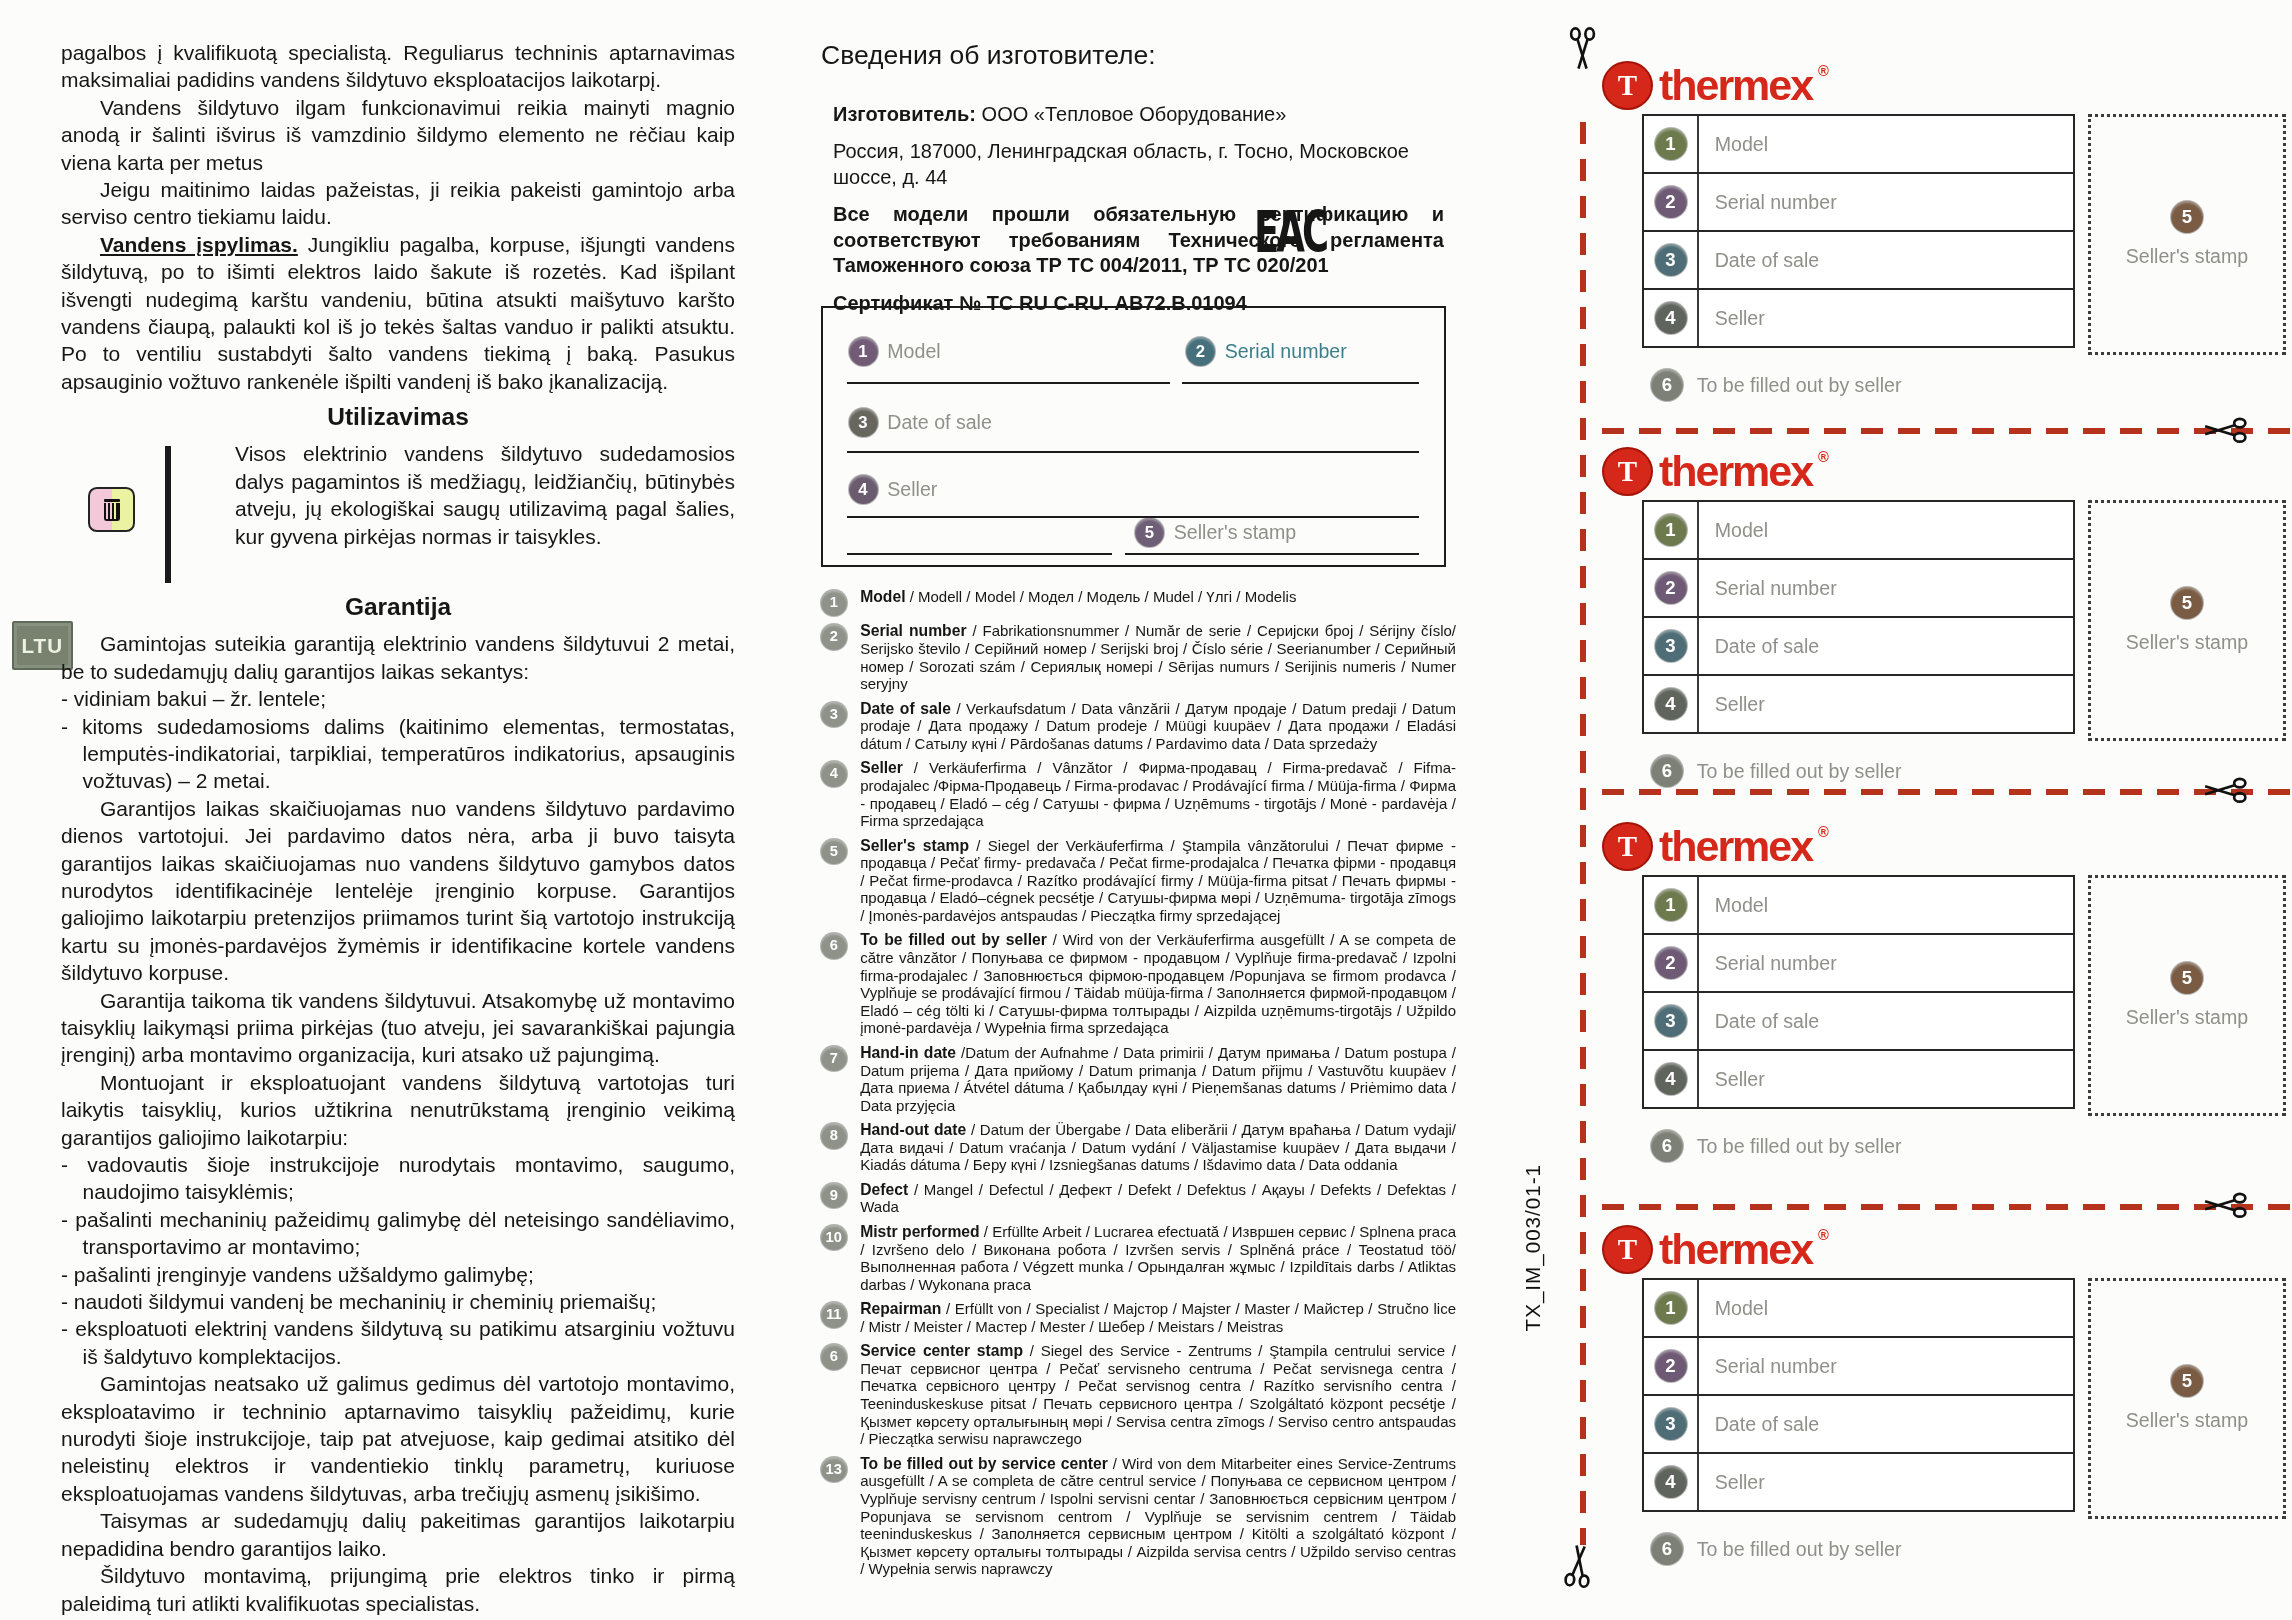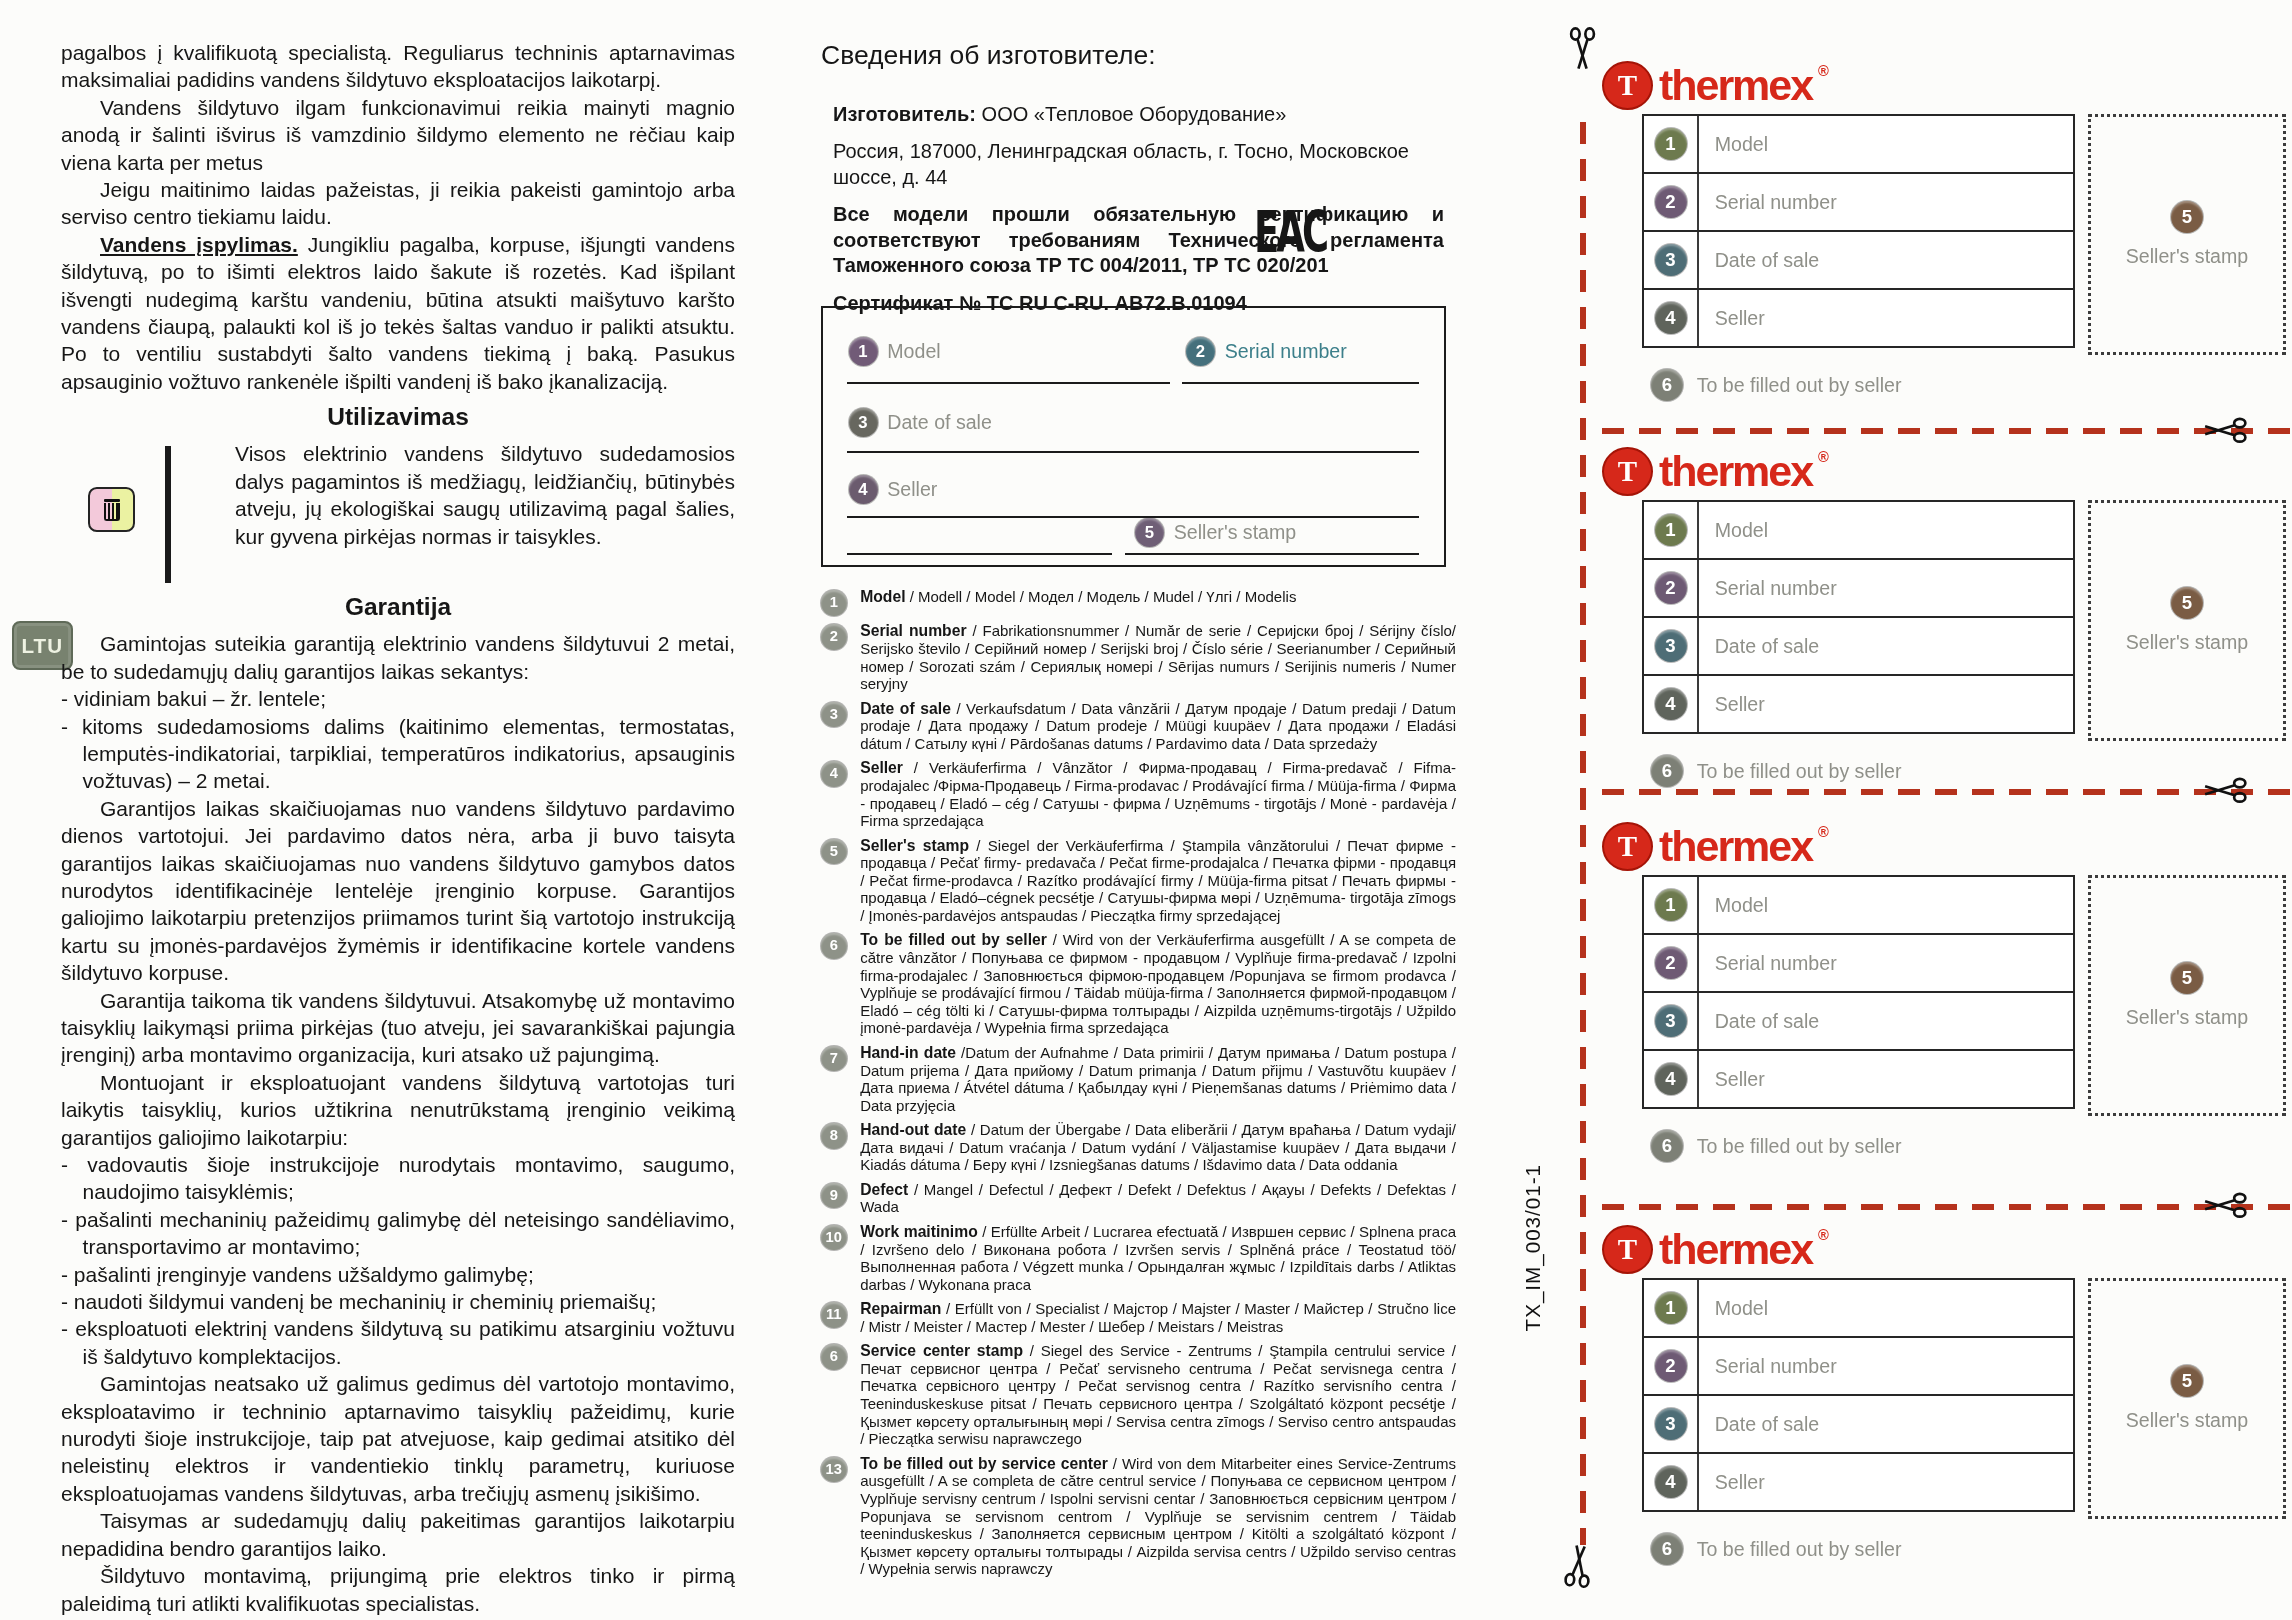--- a/index.html
+++ b/index.html
@@ -19,21 +19,21 @@
   .util-block{position:relative;margin:2px 0 3.9px;padding-left:174px;min-height:145px;}
   .util-icon{position:absolute;left:27.4px;top:47px;width:43px;height:41px;border:2.9px solid #242424;
              border-radius:8.8px;background:linear-gradient(90deg,#f3c9da 0 50%,#ebf2a2 50% 100%);
              display:flex;flex-direction:column;align-items:center;justify-content:center;}
   .bin-lid{width:16.7px;height:2.9px;background:#111;border-radius:1px;}
   .bin-body{width:12.7px;height:15.7px;border:2px solid #111;border-top:none;border-radius:0 0 2.9px 2.9px;
             margin-top:1px;background:repeating-linear-gradient(90deg,transparent 0 2px,#111 2px 3.9px);}
   .util-bar{position:absolute;left:104px;top:5.9px;width:5.9px;height:137px;background:#1a1a1a;}
   .ltu{position:absolute;left:11.8px;top:621px;width:57px;height:45px;background:#78826f;
        border:2px solid #5f6a58;color:#eef2e2;font-weight:bold;font-size:20.6px;display:flex;
-       align-items:center;justify-content:center;letter-spacing:1px;border-radius:8px;
+       align-items:center;justify-content:center;letter-spacing:1px;border-radius:2px;
        box-shadow:inset 0 0 0 2.9px rgba(255,255,255,.12);}
 
   
   .col-mid{position:absolute;left:821px;top:43px;width:635px;font-size:20px;line-height:25.5px;}
   .col-mid h2{font-size:26.5px;margin:0 0 33px;font-weight:normal;}
   .col-mid p{margin:12px;}
   .mbold{font-weight:bold;}
   .cert-para{margin-top:21.6px;text-align:justify;}
   .cert-line{margin-top:23.5px;}
   .eac{position:absolute;left:433px;top:177px;font-size:37px;font-weight:bold;
@@ -210,21 +210,21 @@
     <div class="leg-text"><b>Hand-out date</b><span> / Datum der Übergabe / Data eliberării / Датум враћања / Datum vydaji/ Дата видачі / Datum vraćanja / Datum vydání / Väljastamise kuupäev / Дата выдачи / Kiadás dátuma / Беру күні / Izsniegšanas datums / Išdavimo data / Data oddania</span></div>
   </div>
 
   <div class="leg-item">
     <span class="num leg-n">9</span>
     <div class="leg-text"><b>Defect</b><span> / Mangel / Defectul / Дефект / Defekt / Defektus / Ақауы / Defekts / Defektas / Wada</span></div>
   </div>
 
   <div class="leg-item">
     <span class="num leg-n">10</span>
-    <div class="leg-text"><b>Work maitinimo</b><span> / Erfüllte Arbeit / Lucrarea efectuată / Извршен сервис / Splnena praca / Izvršeno delo / Виконана робота / Izvršen servis / Splněná práce / Teostatud töö/ Выполненная работа / Végzett munka / Орындалған жұмыс / Izpildītais darbs / Atliktas darbas / Wykonana praca</span></div>
+    <div class="leg-text"><b>Mistr performed</b><span> / Erfüllte Arbeit / Lucrarea efectuată / Извршен сервис / Splnena praca / Izvršeno delo / Виконана робота / Izvršen servis / Splněná práce / Teostatud töö/ Выполненная работа / Végzett munka / Орындалған жұмыс / Izpildītais darbs / Atliktas darbas / Wykonana praca</span></div>
   </div>
 
   <div class="leg-item">
     <span class="num leg-n">11</span>
     <div class="leg-text"><b>Repairman</b><span> / Erfüllt von / Specialist / Мајстор / Majster / Master / Майстер / Stručno lice / Mistr / Meister / Мастер / Mester / Шебер / Meistars / Meistras</span></div>
   </div>
 
   <div class="leg-item">
     <span class="num leg-n">6</span>
     <div class="leg-text"><b>Service center stamp</b><span> / Siegel des Service - Zentrums / Ştampila centrului service / Печат сервисног центра / Pečať servisneho centruma / Pečat servisnega centra / Печатка сервісного центру / Pečat servisnog centra / Razítko servisního centra / Teeninduskeskuse pitsat / Печать сервисного центра / Szolgáltató központ pecsétje / Қызмет көрсету орталығының мөрі / Servisa centra zīmogs / Serviso centro antspaudas / Pieczątka serwisu naprawczego</span></div>

